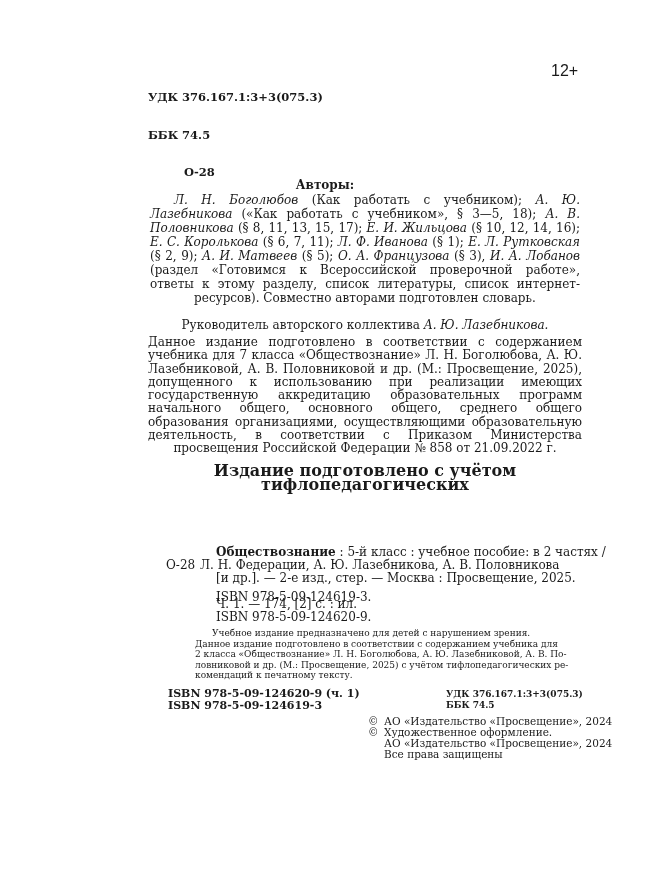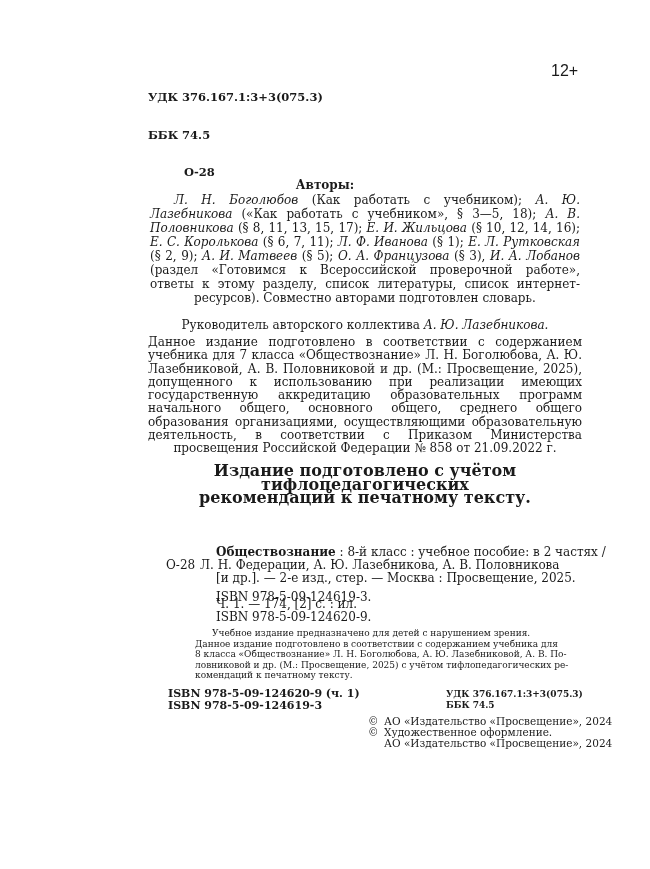--- a/index.html
+++ b/index.html
@@ -38,48 +38,48 @@
 <div class="abs authors-title">Авторы:</div>
 <div class="abs authors" id="authors-list"><span style="display:inline-block;width:24px"></span><i>Л. Н. Боголюбов</i><span> (Как работать с учебником); </span><i>А. Ю. Лазебникова</i><span> («Как работать с учебником», § 3—5, 18); </span><i>А. В. Половникова</i><span> (§ 8, 11, 13, 15, 17); </span><i>Е. И. Жильцова</i><span> (§ 10, 12, 14, 16); </span><i>Е. С. Королькова</i><span> (§ 6, 7, 11); </span><i>Л. Ф. Иванова</i><span> (§ 1); </span><i>Е. Л. Рутковская</i><span> (§ 2, 9); </span><i>А. И. Матвеев</i><span> (§ 5); </span><i>О. А. Французова</i><span> (§ 3), </span><i>И. А. Лобанов</i><span> (раздел «Готовимся к Всероссийской проверочной работе», ответы к этому разделу, список литературы, список интернет-ресурсов). Совместно авторами подготовлен словарь.</span></div>
 <div class="abs lead">
   <span>Руководитель авторского коллектива </span><i>А. Ю. Лазебникова.</i>
 </div>
 
 <div class="abs notice">Данное издание подготовлено в соответствии с содержанием учебника для 7 класса «Обществознание» Л. Н. Боголюбова, А. Ю. Лазебниковой, А. В. Половниковой и др. (М.: Просвещение, 2025), допущенного к использованию при реализации имеющих государственную аккредитацию образовательных программ начального общего, основного общего, среднего общего образования организациями, осуществляющими образовательную деятельность, в соответствии с Приказом Министерства просвещения Российской Федерации № 858 от 21.09.2022 г.</div>
 
 <div class="abs tiflo">
   <div>Издание подготовлено с учётом тифлопедагогических</div>
-  <div>рекомендаций к печатному тексту.</div>
 </div>
 
 <div class="abs biblio">
-  <div class="line" style="left:66px;top:0"><b>Обществознание</b><span> : 8-й класс : учебное пособие: в 2 частях /</span></div>
+  <div class="line" style="left:66px;top:0"><b>Обществознание</b><span> : 5-й класс : учебное пособие: в 2 частях /</span></div>
   <div class="line" style="left:16px;top:13px">О-28</div>
   <div class="line" style="left:50px;top:13px">Л. Н. Федерации, А. Ю. Лазебникова, А. В. Половникова</div>
   <div class="line" style="left:66px;top:26px">[и др.]. — 2-е изд., стер. — Москва : Просвещение, 2025.</div>
   <div class="line" style="left:66px;top:45px">ISBN 978-5-09-124619-3.</div>
   <div class="line" style="left:66px;top:52px">Ч. 1. — 174, [2] с. : ил.</div>
   <div class="line" style="left:66px;top:65px">ISBN 978-5-09-124620-9.</div>
 </div>
 
 <div class="abs small">
   <div class="line" style="left:62px;top:0">Учебное издание предназначено для детей с нарушением зрения.</div>
   <div class="line" style="left:45px;top:10.6px">Данное издание подготовлено в соответствии с содержанием учебника для</div>
-  <div class="line" style="left:45px;top:21.2px">8 класса «Обществознание» Л. Н. Боголюбова, А. Ю. Лазебниковой, А. В. По-</div>
+  <div class="line" style="left:45px;top:21.2px">2 класса «Обществознание» Л. Н. Боголюбова, А. Ю. Лазебниковой, А. В. По-</div>
   <div class="line" style="left:45px;top:31.8px">ловниковой и др. (М.: Просвещение, 2025) с учётом тифлопедагогических ре-</div>
   <div class="line" style="left:45px;top:42.4px">комендаций к печатному тексту.</div>
 </div>
 
 <div class="abs udk2">
   <div>УДК 376.167.1:3+3(075.3)</div>
   <div>ББК 74.5</div>
 </div>
 
 <div class="abs isbn">
   <div>ISBN 978-5-09-124620-9 (ч. 1)</div>
   <div>ISBN 978-5-09-124619-3</div>
 </div>
 
 <div class="abs copy">
   <span class="r"><span class="sym">©</span><span>АО «Издательство «Просвещение», 2024</span></span>
   <span class="r"><span class="sym">©</span><span>Художественное оформление.</span></span>
   <span class="r">АО «Издательство «Просвещение», 2024</span>
+  <span class="r">Все права защищены</span>
 </div>
 
 </body></html>

